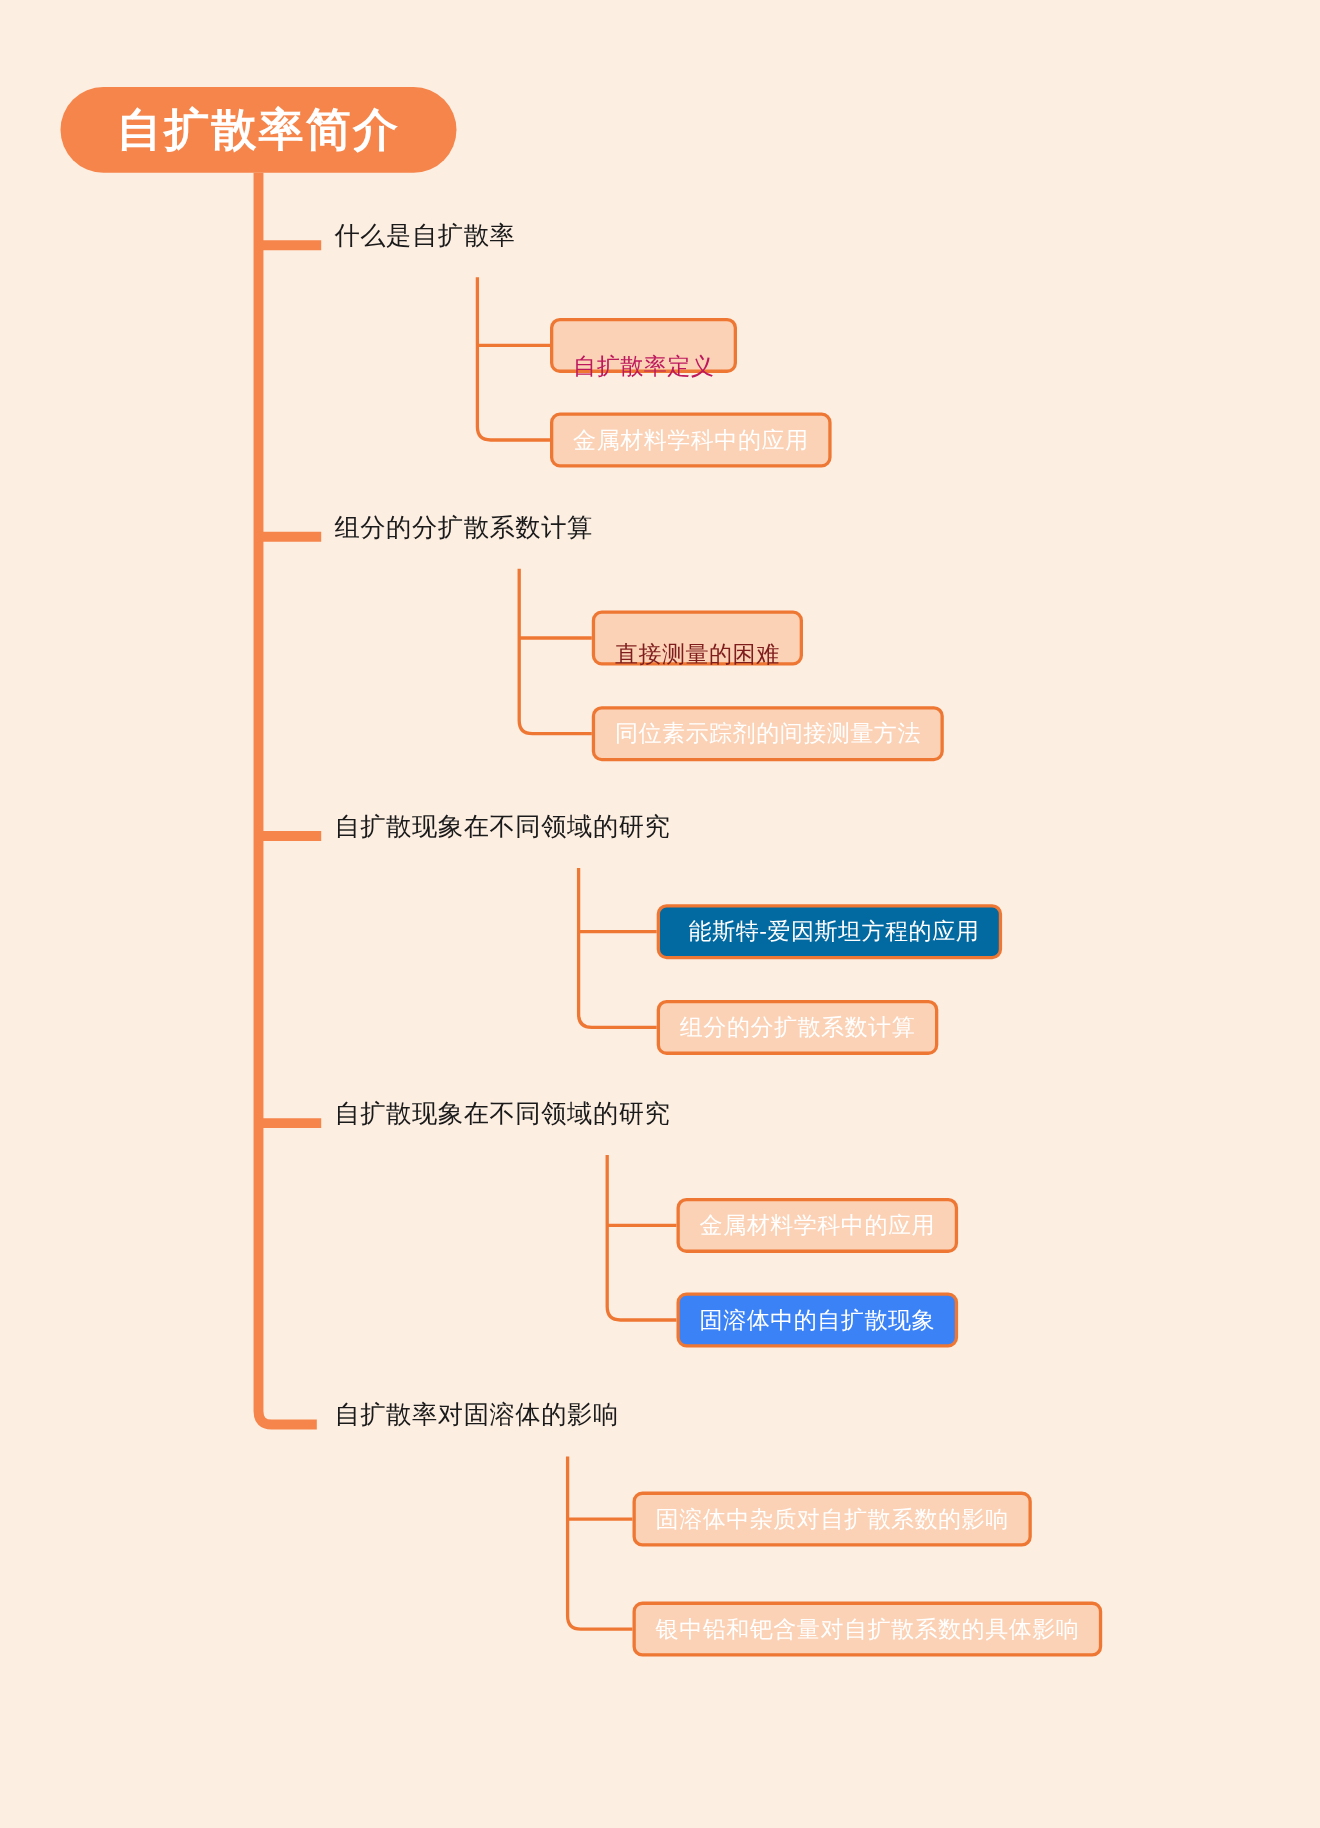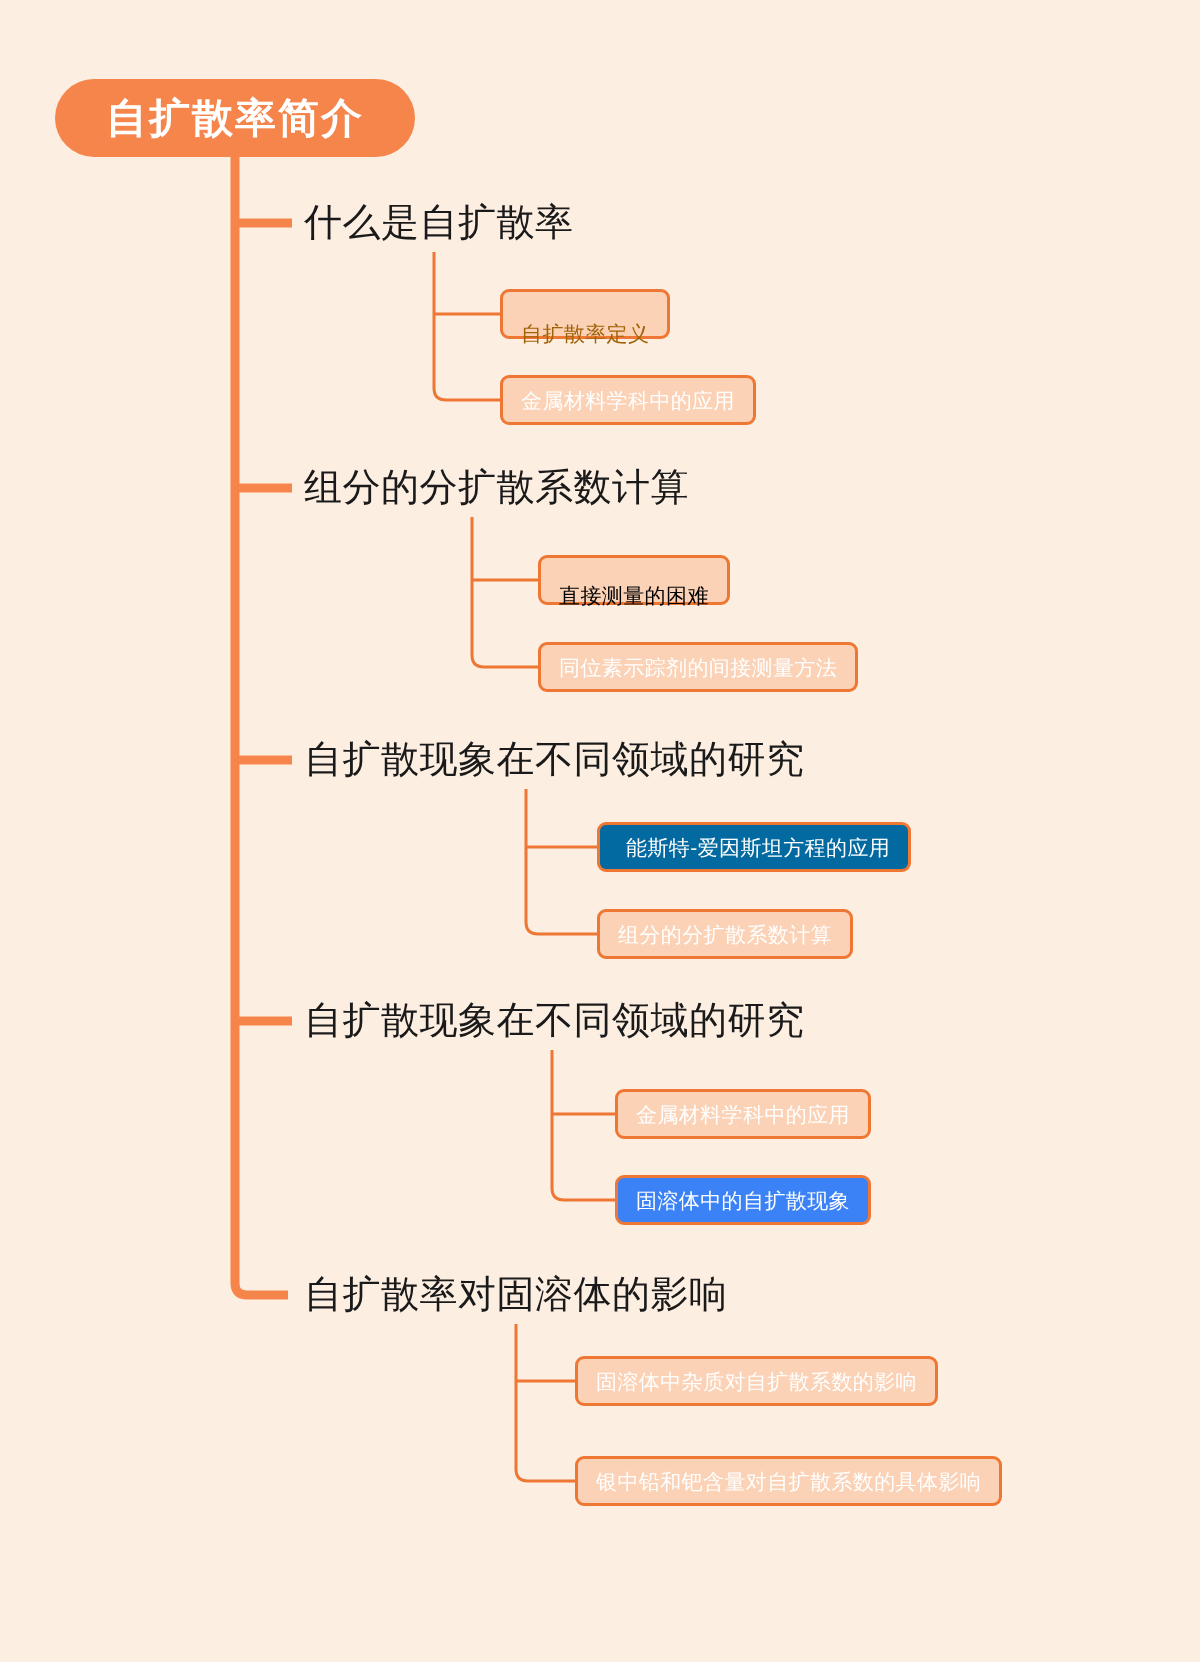--- a/index.html
+++ b/index.html
@@ -49,21 +49,21 @@
     font-weight: bold;
     letter-spacing: 2px;
     line-height: 1;
     white-space: nowrap;
   }
   
   .topic-node {
     position: absolute;
     white-space: nowrap;
     color: #1A1A1A;
-    font-size: 38px;
+    font-size: 23px;
     font-weight: 400;
     line-height: 1;
     letter-spacing: 0.5px;
   }
   
   .leaf-node {
     position: absolute;
     box-sizing: border-box;
     background: #FBD2B6;
     border: 3px solid #EE7733;
@@ -112,31 +112,31 @@
     <path d="M 516 1381 L 575 1381" fill="none" stroke="#EE7733" stroke-width="3"></path>
   </svg>
 
   <div class="root-node" style="background: rgb(245, 133, 74);">
     <span class="root-label" style="color: rgb(255, 255, 255);">自扩散率简介</span>
   </div>
 
   <div class="topic-node" style="left: 304px; top: 203px; color: rgb(26, 26, 26);">什么是自扩散率</div>
 
   <div class="leaf-node" style="left: 500px; top: 289px; background: rgb(251, 210, 182); border-color: rgb(238, 119, 51);">
-    <span class="leaf-label" style="color: #a16207; margin-top: 39px;">自扩散率定义</span>
+    <span class="leaf-label" style="color: #be185d; margin-top: 39px;">自扩散率定义</span>
   </div>
 
   <div class="leaf-node" style="left: 500px; top: 375px; background: rgb(251, 210, 182); border-color: rgb(238, 119, 51);">
     <span class="leaf-label" style="color: rgb(255, 255, 255);">金属材料学科中的应用</span>
   </div>
 
   <div class="topic-node" style="left: 304px; top: 468px; color: rgb(26, 26, 26);">组分的分扩散系数计算</div>
 
   <div class="leaf-node" style="left: 538px; top: 555px; background: rgb(251, 210, 182); border-color: rgb(238, 119, 51);">
-    <span class="leaf-label" style="color: #000000; margin-top: 30px;">直接测量的困难</span>
+    <span class="leaf-label" style="color: #7f1d1d; margin-top: 30px;">直接测量的困难</span>
   </div>
 
   <div class="leaf-node" style="left: 538px; top: 642px; background: rgb(251, 210, 182); border-color: rgb(238, 119, 51);">
     <span class="leaf-label" style="color: rgb(255, 255, 255);">同位素示踪剂的间接测量方法</span>
   </div>
 
   <div class="topic-node" style="left: 304px; top: 740px; color: rgb(26, 26, 26);">自扩散现象在不同领域的研究</div>
 
   <div class="leaf-node" style="left: 597px; top: 822px; background: #0369a1; border-color: rgb(238, 119, 51); padding-left: 26px;">
     <span class="leaf-label" style="color: rgb(255, 255, 255);">能斯特-爱因斯坦方程的应用</span>

